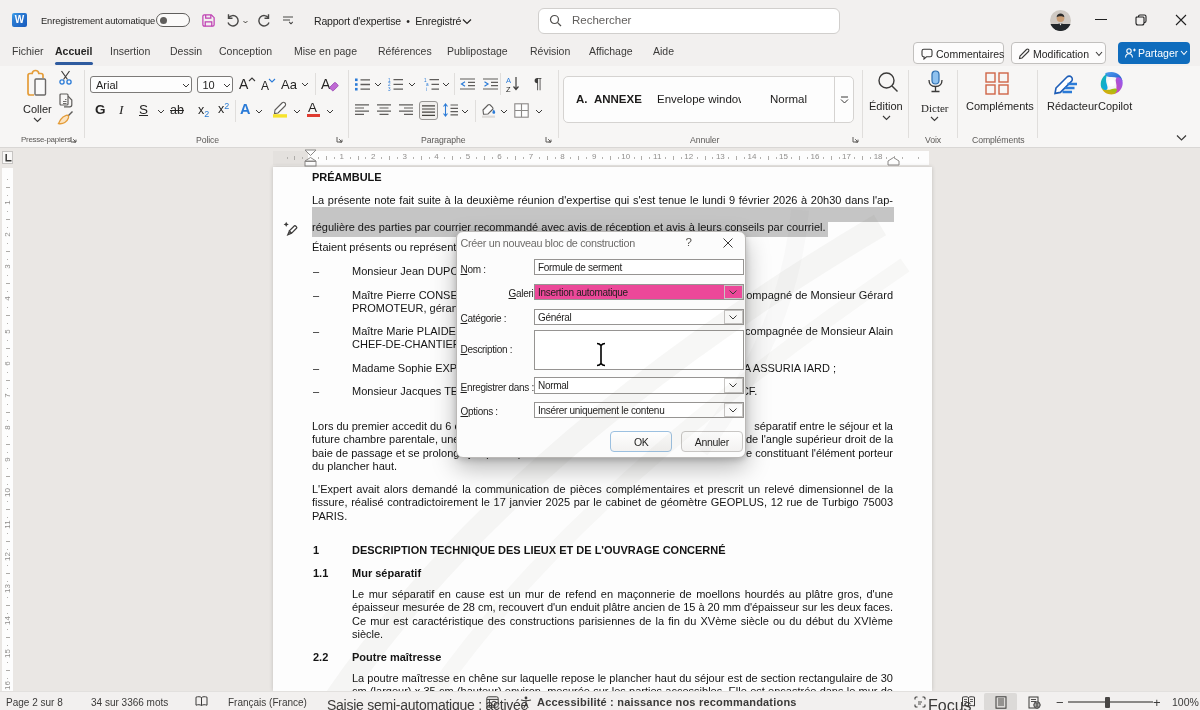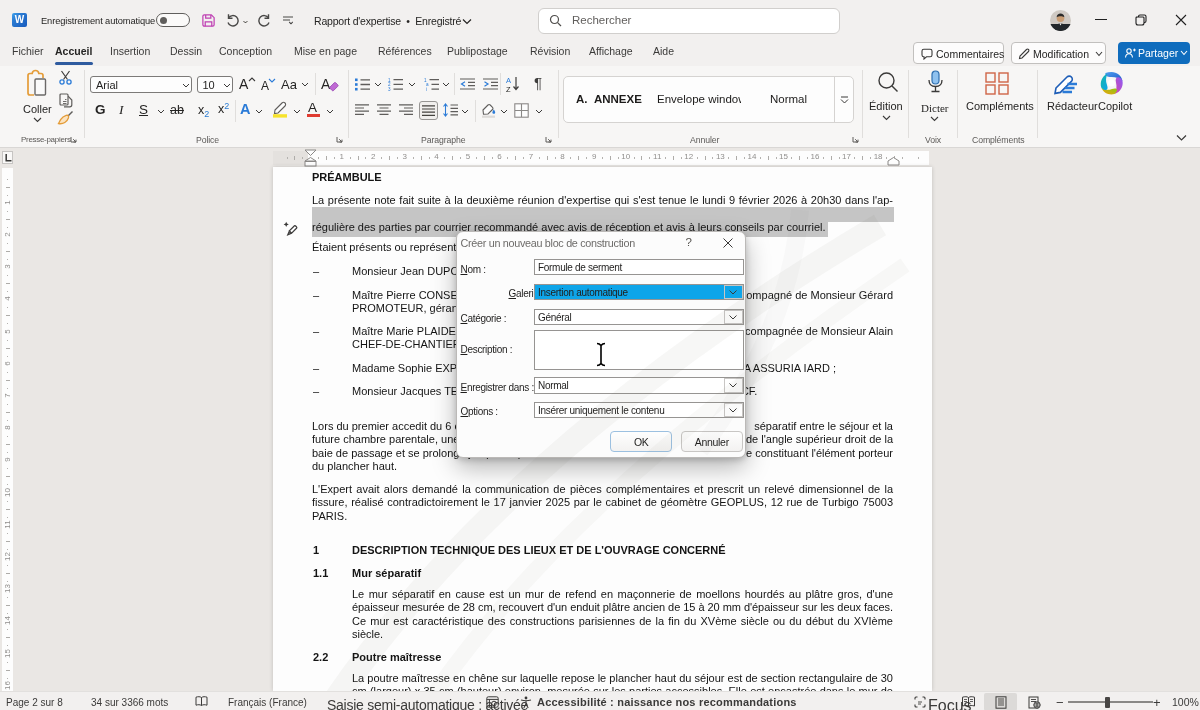--- a/index.html
+++ b/index.html
@@ -637,21 +637,21 @@
   <div class="ab" style="left:4px;top:4.5px;font-size:10.8px;color:#6d6b69;">Créer un nouveau bloc de construction</div>
   <div class="ab" style="left:229px;top:4px;font-size:11.5px;color:#55534f;">?</div>
   <svg class="ab" style="left:266px;top:5.5px" width="10" height="10" viewBox="0 0 10 10" fill="none" stroke="#3b3a39" stroke-width="1">
       <path d="M0.5 0.5 L9.5 9.5 M9.5 0.5 L0.5 9.5"></path>
     </svg>
   <div class="ab" style="left:4px;top:31.6px;"><u>N</u>om :</div>
   <div class="ab" style="left:77.5px;top:26.7px;width:209.5px;height:16.5px;border:1px solid #969492;background:#fff;">
     <div class="ab" style="left:3px;top:2px;">Formule de serment</div>
   </div>
   <div class="ab" style="left:12px;top:56.4px;margin-left:40px;"><u>G</u>alerie :</div>
-  <div class="ab" style="left:77.5px;top:51.7px;width:209.5px;height:16.5px;border:1px solid #969492;background:#0ea5e9;">
+  <div class="ab" style="left:77.5px;top:51.7px;width:209.5px;height:16.5px;border:1px solid #969492;background:#ec4899;">
     <div class="ab" style="left:3px;top:2px;">Insertion automatique</div>
     <div class="ab" style="right:0;top:0;width:19px;height:14.5px;border:1px solid #c8c6c4;margin:0;"></div>
     <svg class="ab" style="right:5.5px;top:5px" width="8" height="5" viewBox="0 0 8 5" fill="none" stroke="#3b3a39" stroke-width="1">
         <path d="M0.5 0.5 L4 4 L7.5 0.5"></path>
       </svg>
   </div>
   <div class="ab" style="left:4px;top:81px;"><u>C</u>atégorie :</div>
   <div class="ab" style="left:77.5px;top:76.5px;width:209.5px;height:16.5px;border:1px solid #969492;background:#fff;">
     <div class="ab" style="left:3px;top:2px;">Général</div>
     <div class="ab" style="right:0;top:0;width:19px;height:14.5px;border:1px solid #c8c6c4;"></div>

